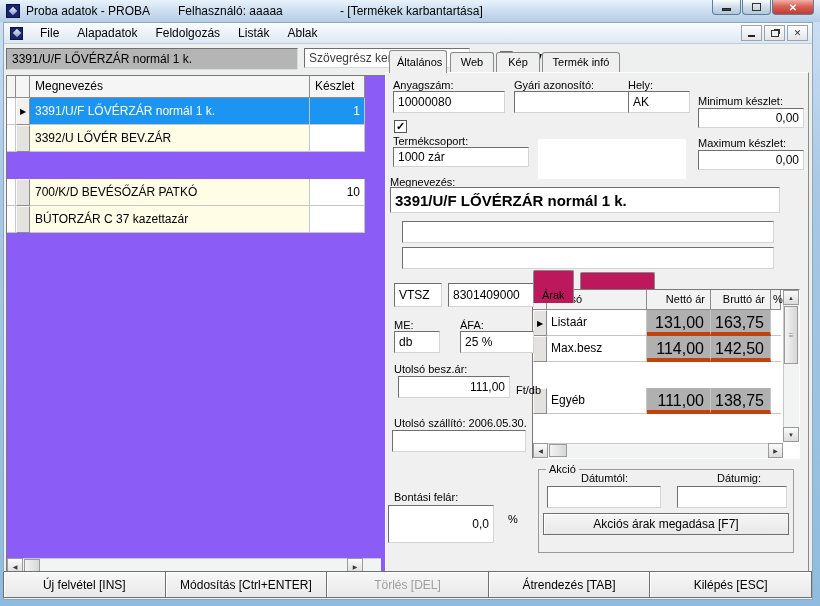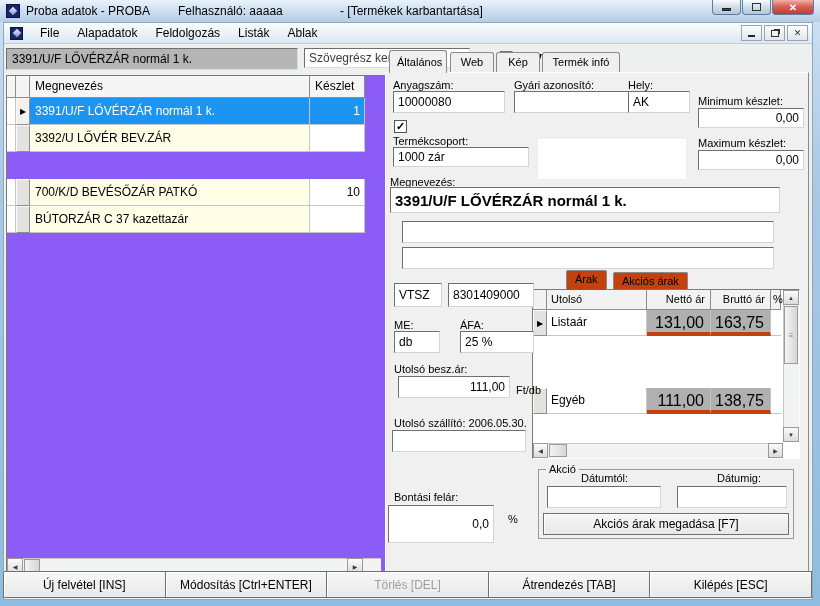--- a/index.html
+++ b/index.html
@@ -95,22 +95,22 @@
              background:#f0f0f0; border:1px solid; border-color:#fdfdfd #8a8a8a #8a8a8a #fdfdfd; }
   .lab { position:absolute; font-size:11px; white-space:nowrap; }
   .field { position:absolute; background:#fff; border:1px solid; border-color:#6f6f6f #d4d4d4 #d4d4d4 #6f6f6f;
            font-size:12px; padding:0 4px; display:flex; align-items:center; white-space:nowrap; overflow:hidden; }
   .field.num { justify-content:flex-end; }
   .chkbox { position:absolute; width:13px; height:13px; background:#fff; border:1px solid #555;
             font-size:11px; line-height:11px; text-align:center; font-weight:bold; }
   .bigname { font-size:15px; font-weight:bold; }
 
   
-  .ptab { position:absolute; height:18px; background:#c2410c; border:1px solid #8a8a8a; border-bottom:none;
-          border-radius:2px 2px 0 0; font-size:11px; line-height:17px; padding:0 8px;margin-left:33px; }
+  .ptab { position:absolute; height:18px; background:#be185d; border:1px solid #8a8a8a; border-bottom:none;
+          border-radius:2px 2px 0 0; font-size:11px; line-height:17px; padding:16px 8px; }
   .ptab.active { height:20px; z-index:5; }
   .pricepanel { position:absolute; left:146px; top:216px; width:268px; height:170px;
                 background:#fff; border:1px solid; border-color:#7a7a7a #fdfdfd #fdfdfd #7a7a7a; }
   .pg-header { position:absolute; left:0; top:0; display:flex; height:20px; }
   .pg-h { background:#f2f2f2; border-right:1px solid #8d8d8d; border-bottom:1px solid #8d8d8d;
           font-size:11px; line-height:19px; padding-left:4px; }
   .pg-row { position:absolute; display:flex; height:26px; left:0; }
   .pg-ind { width:14px; background:#e4e2de; border:1px solid; border-color:#fbfbfb #8d8d8d #8d8d8d #fbfbfb;
             display:flex; align-items:center; justify-content:center; font-size:8px; }
   .pg-type { width:100px; background:#fff; border-right:1px solid #c6c6c6; border-bottom:1px solid #c6c6c6;
@@ -280,20 +280,27 @@
 
         <div class="pg-row" style="top:20px;">
           <div class="pg-ind">
               <span>▶</span>
             </div>
           <div class="pg-type">Listaár</div>
           <div class="pg-num" style="width:64px;">131,00</div>
           <div class="pg-num" style="width:60px;">163,75</div>
           <div class="pg-pct"></div>
         </div>
+        <div class="pg-row" style="top:46px;">
+          <div class="pg-ind"></div>
+          <div class="pg-type">Max.besz</div>
+          <div class="pg-num" style="width:64px;">114,00</div>
+          <div class="pg-num" style="width:60px;">142,50</div>
+          <div class="pg-pct"></div>
+        </div>
         <div class="pg-row" style="top:98px;">
           <div class="pg-ind"></div>
           <div class="pg-type">Egyéb</div>
           <div class="pg-num" style="width:64px;">111,00</div>
           <div class="pg-num" style="width:60px;">138,75</div>
           <div class="pg-pct"></div>
         </div>
 
         <div class="sb-track-v" style="right:0;top:0;width:16px;height:152px;"></div>
         <div class="sb-btn" style="right:0;top:0;width:16px;height:15px;">▲</div>
@@ -318,21 +325,21 @@
       <div class="field num" style="left:12px;top:303px;width:112px;height:22px;">111,00</div>
       <div class="lab" style="left:130px;top:311px;">Ft/db</div>
 
       <div class="lab" style="left:8px;top:344px;">Utolsó szállító: 2006.05.30.</div>
       <div class="field" style="left:6px;top:357px;width:134px;height:22px;"></div>
 
       <div class="lab" style="left:8px;top:418px;">Bontási felár:</div>
       <div class="field num" style="left:2px;top:432px;width:106px;height:38px;">0,0</div>
       <div class="lab" style="left:122px;top:440px;">%</div>
 
-      <div class="groupbox" style="left:152px;top:396px;width:256px;height:70px;">
+      <div class="groupbox" style="left:152px;top:396px;width:256px;height:84px;">
         <div class="legend">Akció</div>
         <div class="lab" style="left:42px;top:2px;">Dátumtól:</div>
         <div class="lab" style="left:178px;top:2px;">Dátumig:</div>
         <div class="field" style="left:8px;top:16px;width:114px;height:22px;"></div>
         <div class="field" style="left:138px;top:16px;width:110px;height:22px;"></div>
         <div class="btn" style="position:absolute;left:4px;top:43px;width:246px;height:22px;">Akciós árak megadása [F7]</div>
       </div>
     </div>
 
     <div class="footer">

